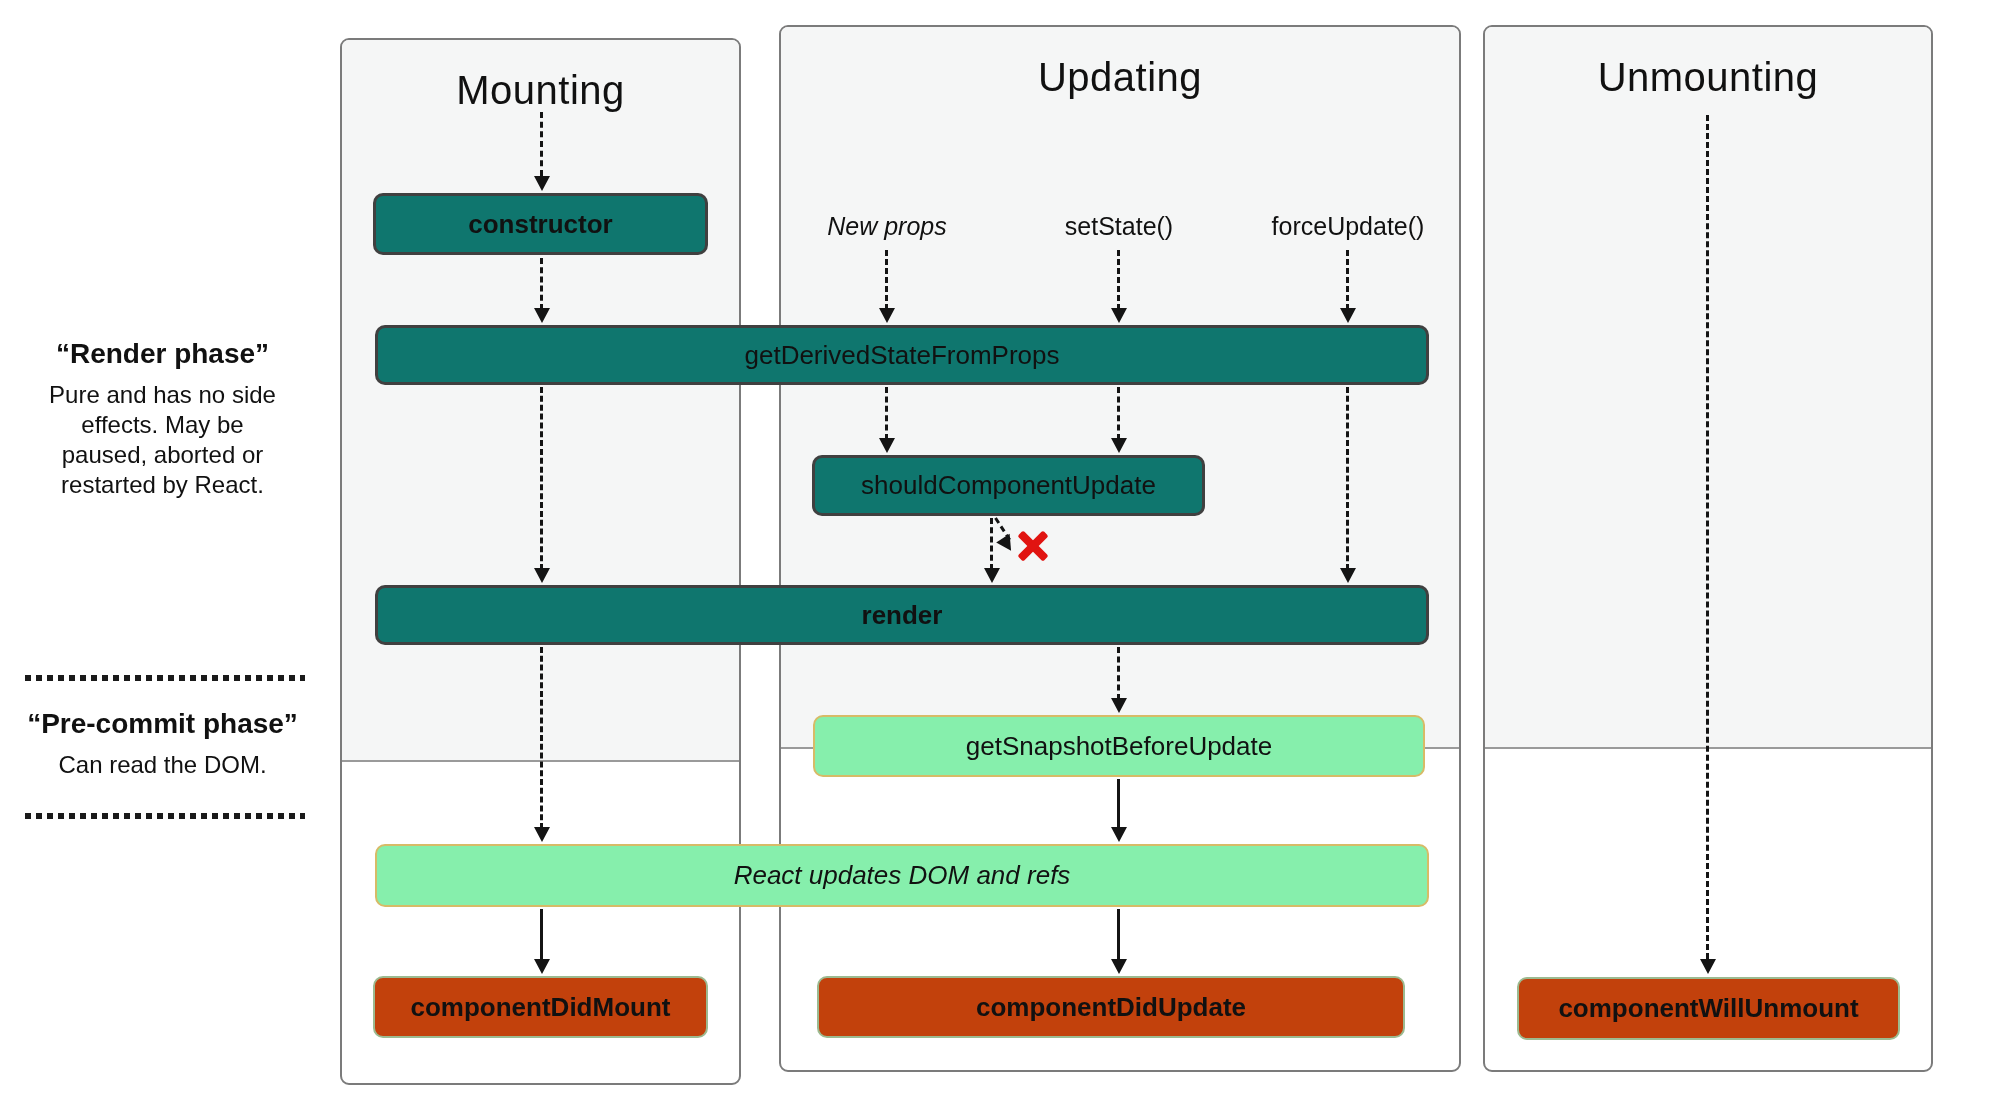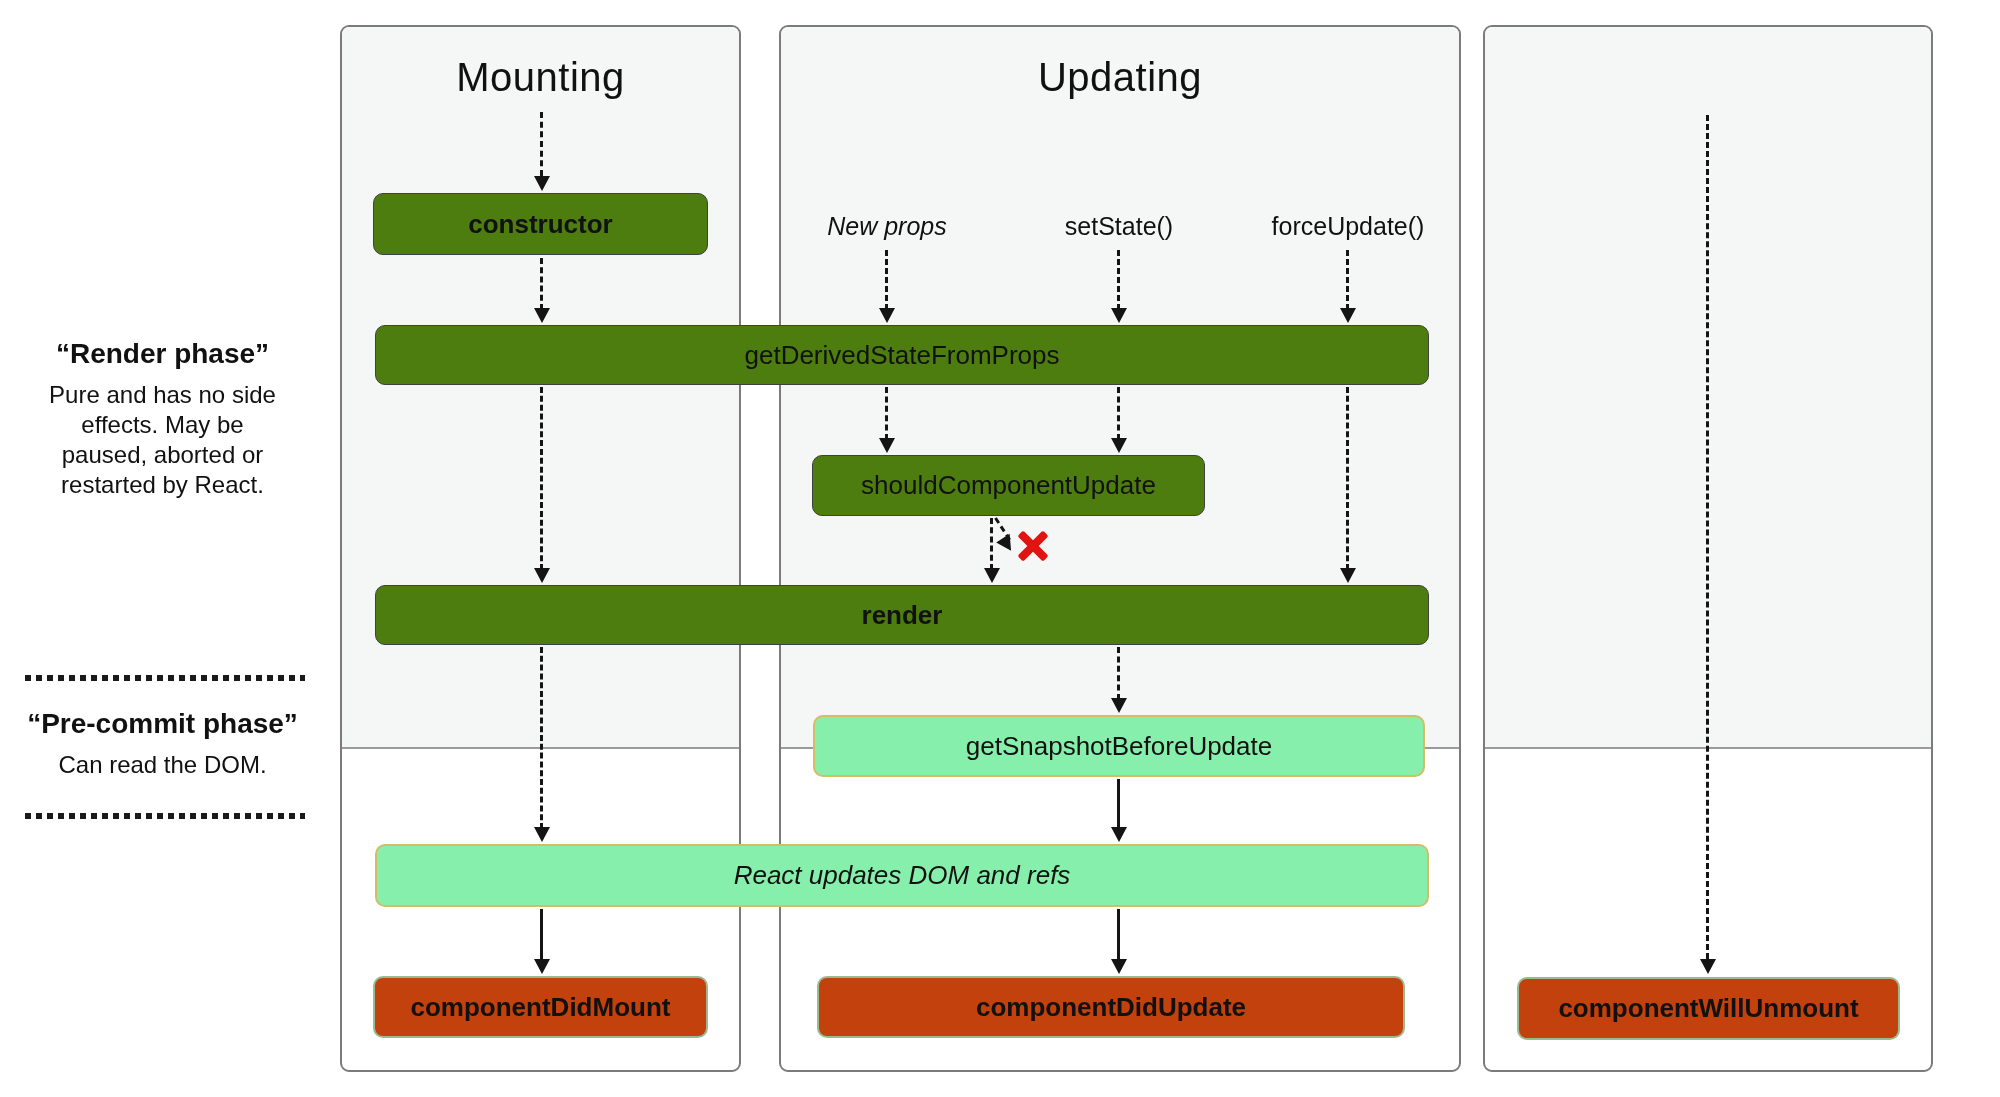--- a/index.html
+++ b/index.html
@@ -19,21 +19,21 @@
   }
   .panel-title{
     position:absolute;left:0;top:28px;width:100%;text-align:center;
     font-size:40px;font-weight:500;letter-spacing:.5px;
   }
   
   .bx{
     position:absolute;z-index:3;display:flex;align-items:center;justify-content:center;
     border-radius:10px;font-size:26px;box-sizing:border-box;
   }
-  .bx.blue  {background:#4d7c0f;border:1px solid #404040;}
+  .bx.blue  {background:#0f766e;border:3px solid #404040;}
   .bx.yellow{background:#86efac;border:2.5px solid #d7bb67;}
   .bx.green {background:#c2410c;border:2.5px solid #9cba90;}
   .bold{font-weight:bold;}
   .ital{font-style:italic;}
   
   .aline-d{position:absolute;width:0;border-left:3px dashed #141414;z-index:2;}
   .aline-s{position:absolute;width:3px;background:#141414;z-index:2;}
   .ahead{
     position:absolute;width:0;height:0;z-index:2;
     border-left:8px solid transparent;border-right:8px solid transparent;
@@ -78,32 +78,33 @@
   <div class="dotsep" style="top:675px;"></div>
 
   <div class="phase" style="top:708px;">
     <span class="ph-title">“Pre-commit phase”</span>
     <span class="ph-line">Can read the DOM.</span>
   </div>
 
   <div class="dotsep" style="top:813px;"></div>
 
 
-  <div class="panel" style="left:340px;width:397px;">
+  <div class="panel" style="left:340px;width:397px;margin-top:13px;">
     <div class="panel-top"></div>
     <div class="panel-title">Mounting</div>
   </div>
 
   <div class="panel" style="left:779px;width:678px;">
     <div class="panel-top"></div>
     <div class="panel-title">Updating</div>
   </div>
 
   <div class="panel" style="left:1483px;width:446px;">
     <div class="panel-top"></div>
+    <div class="panel-title">Unmounting</div>
   </div>
 
   <div class="trigger ital" style="left:777px;top:212px;">New props</div>
   <div class="trigger" style="left:1009px;top:212px;">setState()</div>
   <div class="trigger" style="left:1238px;top:212px;">forceUpdate()</div>
 
   <div class="aline-d" style="left:540px;top:112px;height:64px;"></div>
   <div class="ahead" style="left:534px;top:176px;"></div>
 
   <div class="aline-d" style="left:540px;top:258px;height:52px;"></div>

